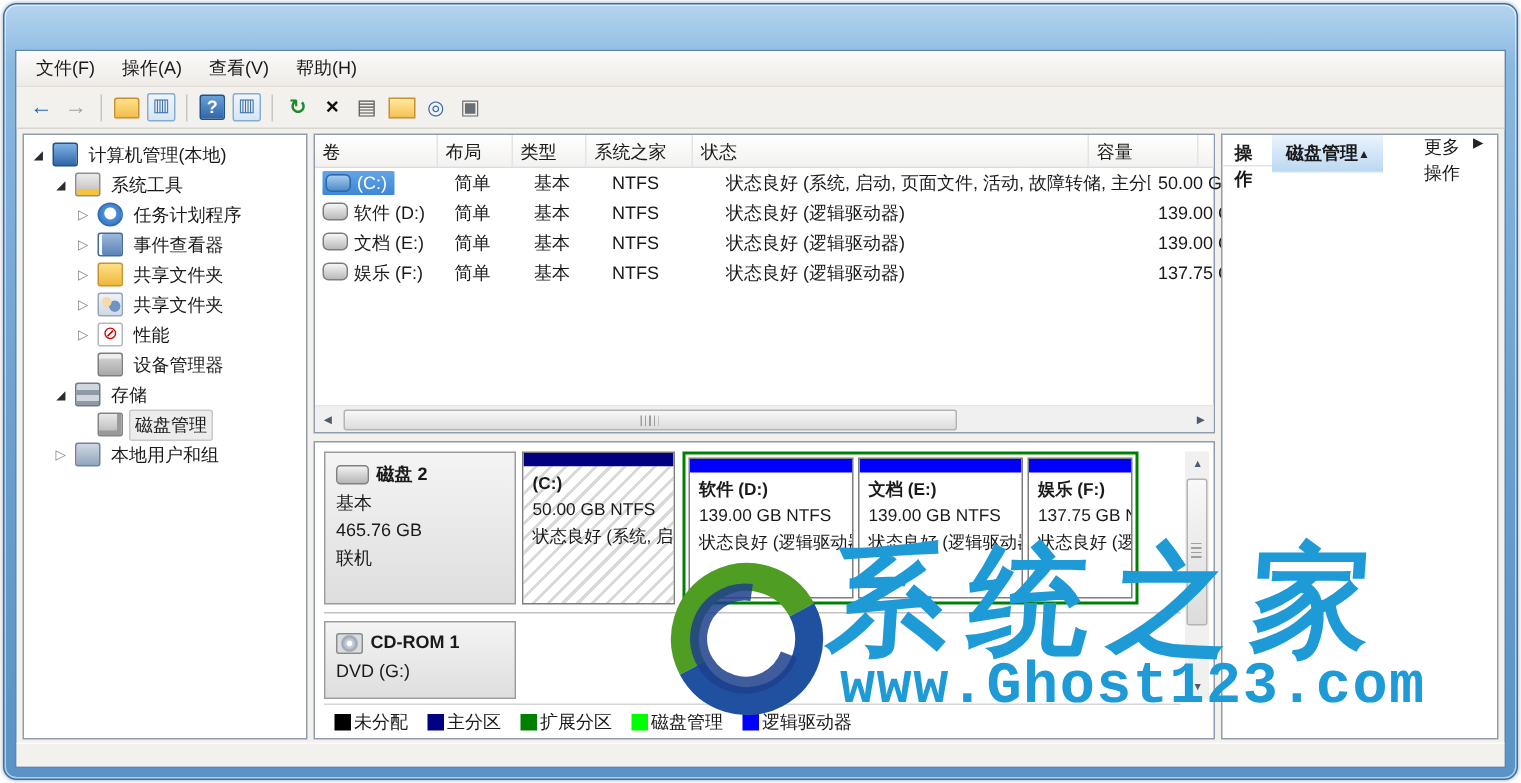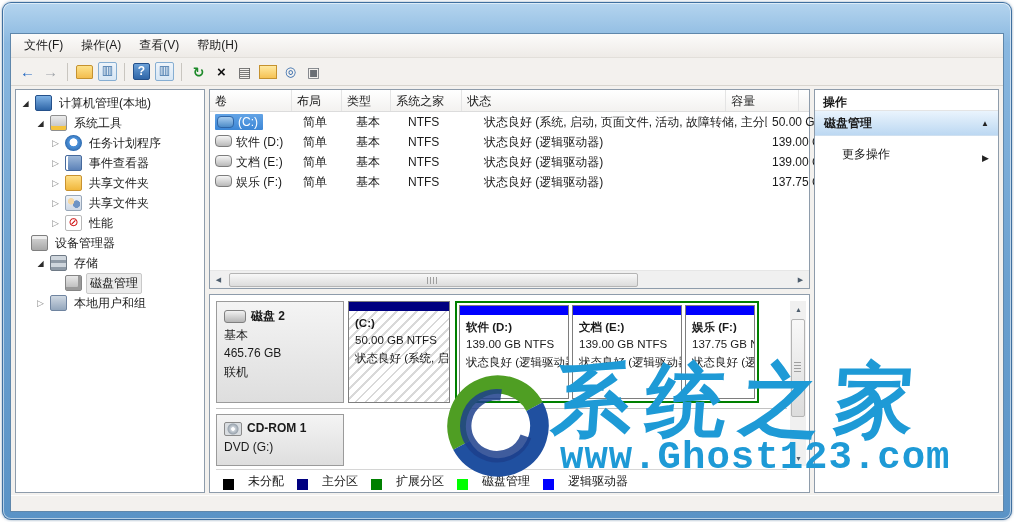--- a/index.html
+++ b/index.html
@@ -126,36 +126,36 @@
   .part .plabel{font-weight:bold}
   .part-c{width:100px;flex:0 0 auto;margin-right:5px}
   .part-c .pbody{background:repeating-linear-gradient(135deg,#ffffff 0 5px,#d9d9d9 5px 7px)}
   .extended{display:flex;border:2px solid #008000;padding:2px;gap:3px;flex:0 0 auto}
   .part-d{width:108px}.part-e{width:108px}.part-f{width:68px}
   .cdrom-row{display:flex;height:52px;flex:0 0 auto;border-top:1px solid #c2c2c2;margin-top:5px;padding-top:5px}
   .cdrom-info{width:112px;flex:0 0 auto;background:linear-gradient(#f4f4f4,#dedede);border:1px solid #9b9b9b;
               padding:4px 7px;line-height:1.6}
   .legend-row{height:22px;flex:0 0 auto;display:flex;align-items:center;gap:13px;padding:0 7px;
               border-top:1px solid #d6d6d6;margin-top:auto}
-  .lg-item{display:flex;align-items:flex-end;gap:14px}
+  .lg-item{display:flex;align-items:center;gap:2px}
   .lg-swatch{width:11px;height:11px;display:inline-block}
   .vscroll{position:absolute;right:3px;top:6px;bottom:26px;width:16px;background:#f0f0f0;
            display:flex;flex-direction:column}
   .vscroll .sc-track{width:16px;flex:1}
   .vthumb{top:2px;left:1px;width:12px;height:96px}
   .vthumb::after{content:"";position:absolute;top:50%;left:2px;height:12px;width:7px;transform:translateY(-50%);
        background:repeating-linear-gradient(180deg,#9f9f9f 0 1px,transparent 1px 3px)}
 
   
-  .actions-pane{width:183px;flex:0 0 auto;background:#fff;border:1px solid #8e9cab;display:flex;flex-direction:column}
+  .actions-pane{width:183px;flex:0 0 auto;background:#fff;border:1px solid #8e9cab;display:flex;}
   .ap-title{height:21px;padding:4px 8px 0;font-weight:bold;border-bottom:1px solid #e4e4e4;box-sizing:border-box}
   .ap-section{height:24px;flex:0 0 auto;background:linear-gradient(#eaf4fd,#bcd8f2);display:flex;align-items:center;
               justify-content:space-between;padding:0 9px;font-weight:bold;border-bottom:1px solid #cfe0f0}
   .ap-section .gl{font-size:8px;color:#222}
-  .ap-more{height:27px;display:flex;align-items:flex-end;justify-content:space-between;padding:0 9px 0 27px}
+  .ap-more{height:27px;display:flex;align-items:flex-start;justify-content:space-between;padding:0 9px 0 27px}
   .ap-more .gl{font-size:9px;color:#222}
 
   
   .watermark{position:absolute;inset:0;pointer-events:none;z-index:60}
   .wm-title{position:absolute;left:552px;top:348px;font-size:80px;font-weight:bold;letter-spacing:14px;
             transform:skewX(-4deg);white-space:nowrap}
   .wm-url{position:absolute;left:560px;top:436px;font-size:39px;font-weight:bold;letter-spacing:1px;white-space:nowrap}
   .wm-logo{position:absolute;left:440px;top:366px;width:116px;height:120px}
 </style>
 </head>
@@ -231,21 +231,21 @@
         <div class="tree-row" style="padding-left:34px">
           <span class="tarrow col">▷</span>
           <span class="ticon" data-icon="local-users-icon"></span>
           <span class="tlabel">共享文件夹</span>
         </div>
         <div class="tree-row" style="padding-left:34px">
           <span class="tarrow col">▷</span>
           <span class="ticon" data-icon="performance-icon"></span>
           <span class="tlabel">性能</span>
         </div>
-        <div class="tree-row" style="">
+        <div class="tree-row" style="padding-left:34px">
           <span class="tarrow"></span>
           <span class="ticon" data-icon="device-manager-icon"></span>
           <span class="tlabel">设备管理器</span>
         </div>
         <div class="tree-row" style="padding-left:19px">
           <span class="tarrow exp">◢</span>
           <span class="ticon" data-icon="storage-icon"></span>
           <span class="tlabel">存储</span>
         </div>
         <div class="tree-row" style="padding-left:34px">

